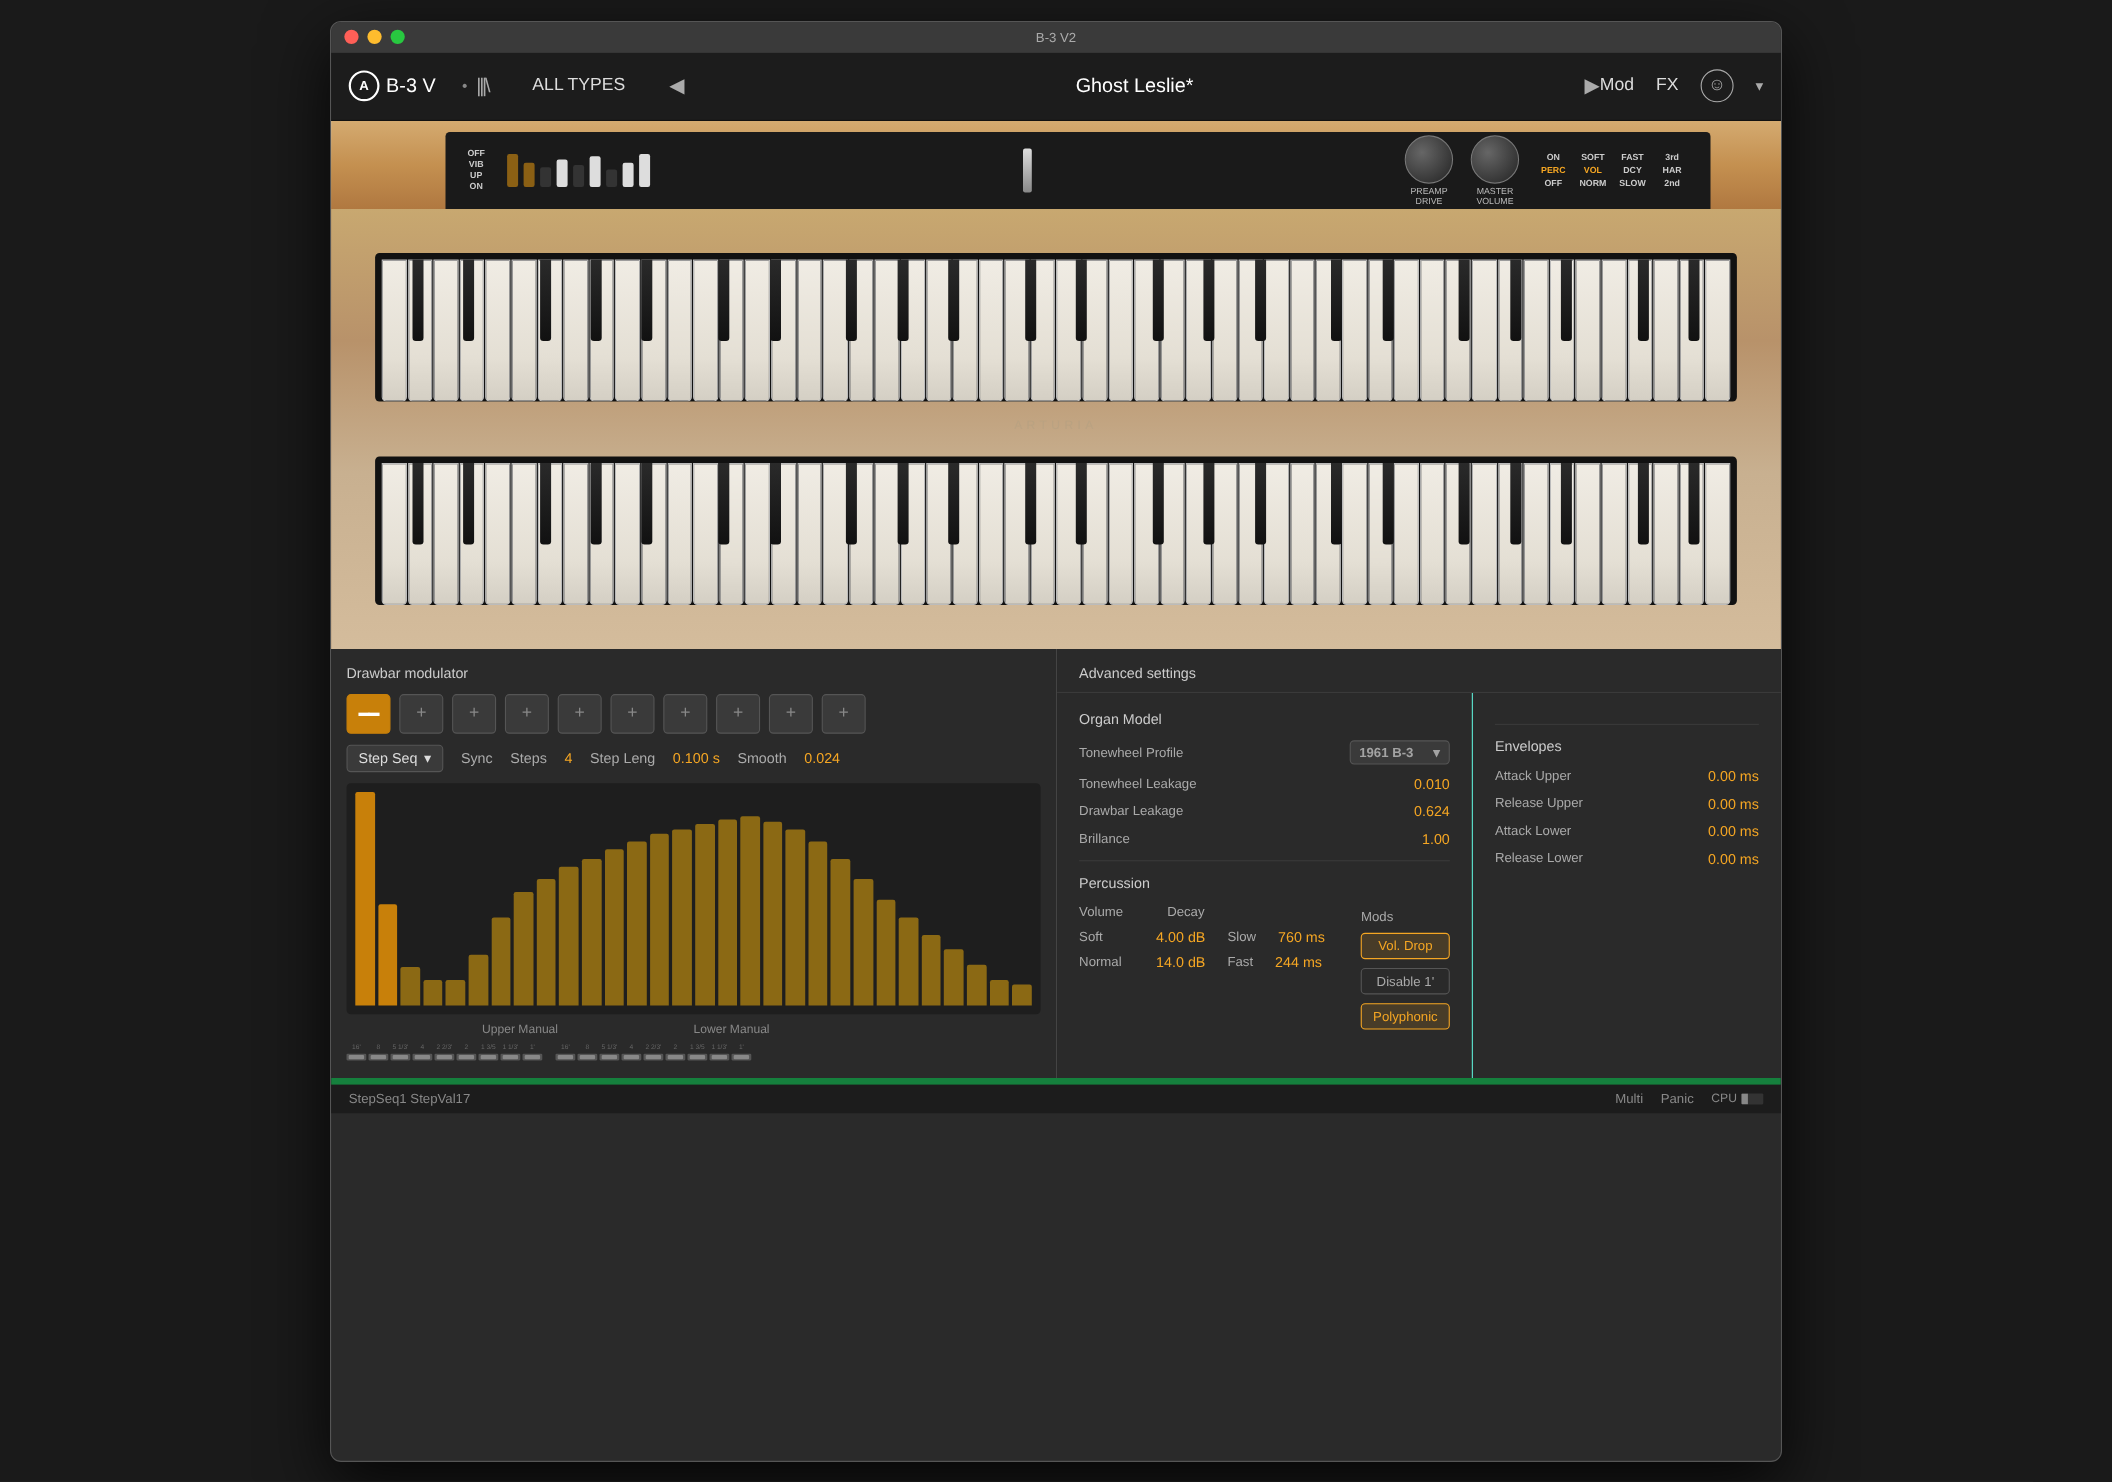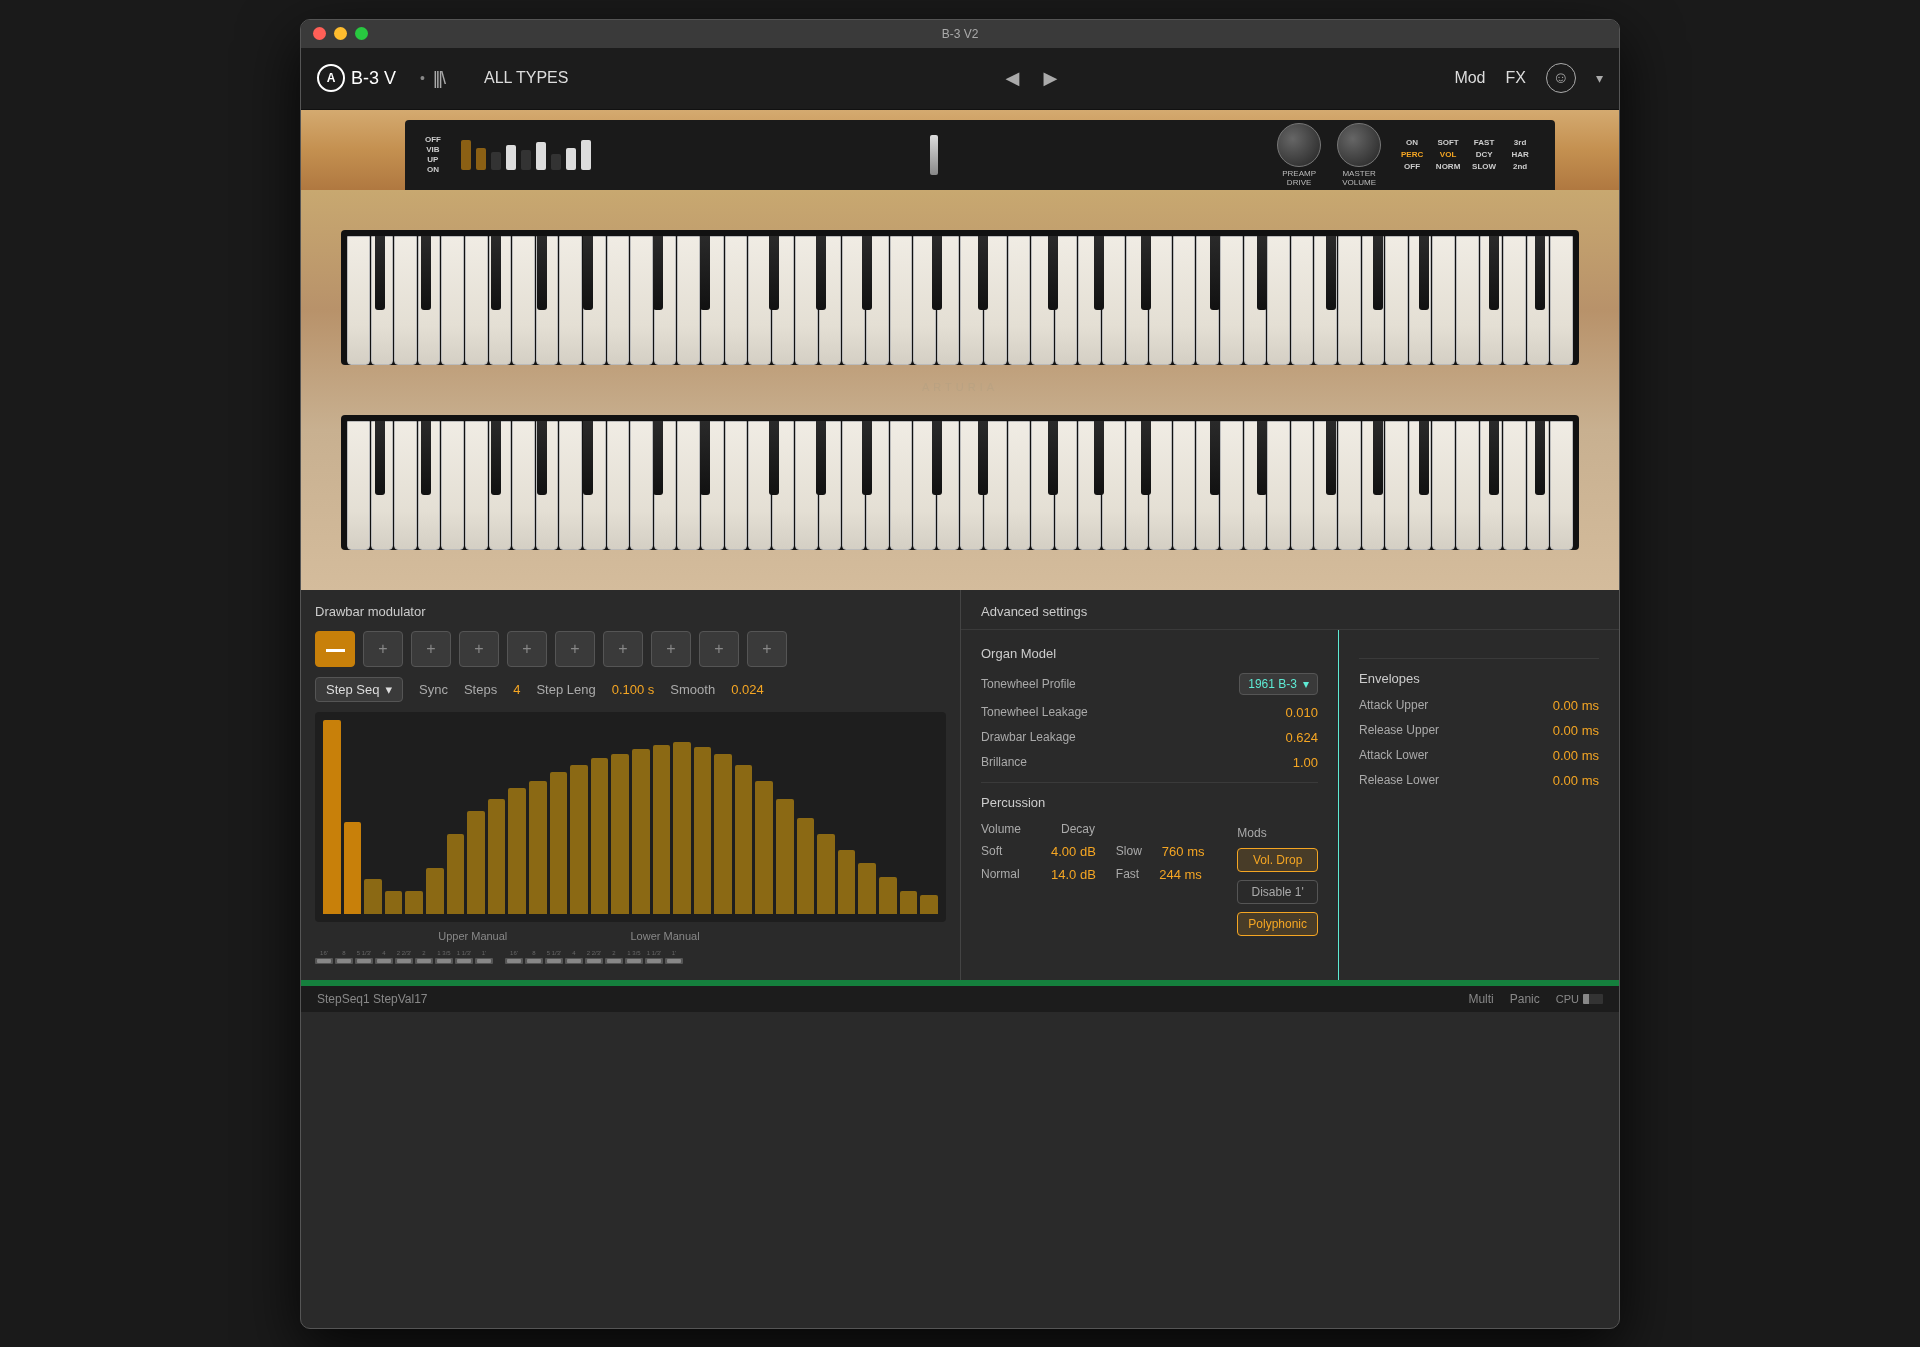--- a/index.html
+++ b/index.html
@@ -281,27 +281,28 @@
       font-size: 12px;
     }
     .param-value {
       color: #f5a623;
       font-size: 13px;
       font-weight: 500;
     }
     .param-select {
       display: flex;
       align-items: center;
-      gap: 6px;
+      gap: 18px;
       background: #3a3a3a;
       border: 1px solid #555;
       border-radius: 4px;
       padding: 3px 8px;
-      color: #5eead4;
+      color: #a3a3a3;
       font-size: 12px;
+      font-weight: bold;
     }
     .divider {
       height: 1px;
       background: #3a3a3a;
       margin: 12px 0;
     }
     .perc-row {
       display: flex;
       align-items: center;
       gap: 20px;
@@ -552,20 +553,21 @@
       <div class="logo-circle">
         <span>A</span>
       </div>
       <span>B-3 V</span>
     </div>
     <span class="nav-dot">•</span>
     <span class="nav-bars">|||\</span>
     <span class="nav-all-types">ALL TYPES</span>
     <div style="flex:1; display:flex; align-items:center; justify-content:center; gap:24px;">
       <span class="nav-arrow">◀</span>
+      <span class="nav-preset">Ghost Leslie*</span>
       <span class="nav-arrow">▶</span>
     </div>
     <div class="nav-right">
       <span class="nav-btn">Mod</span>
       <span class="nav-btn">FX</span>
       <div class="nav-icon-circle">
         <span>☺</span>
       </div>
       <span class="nav-chevron">▾</span>
     </div>

